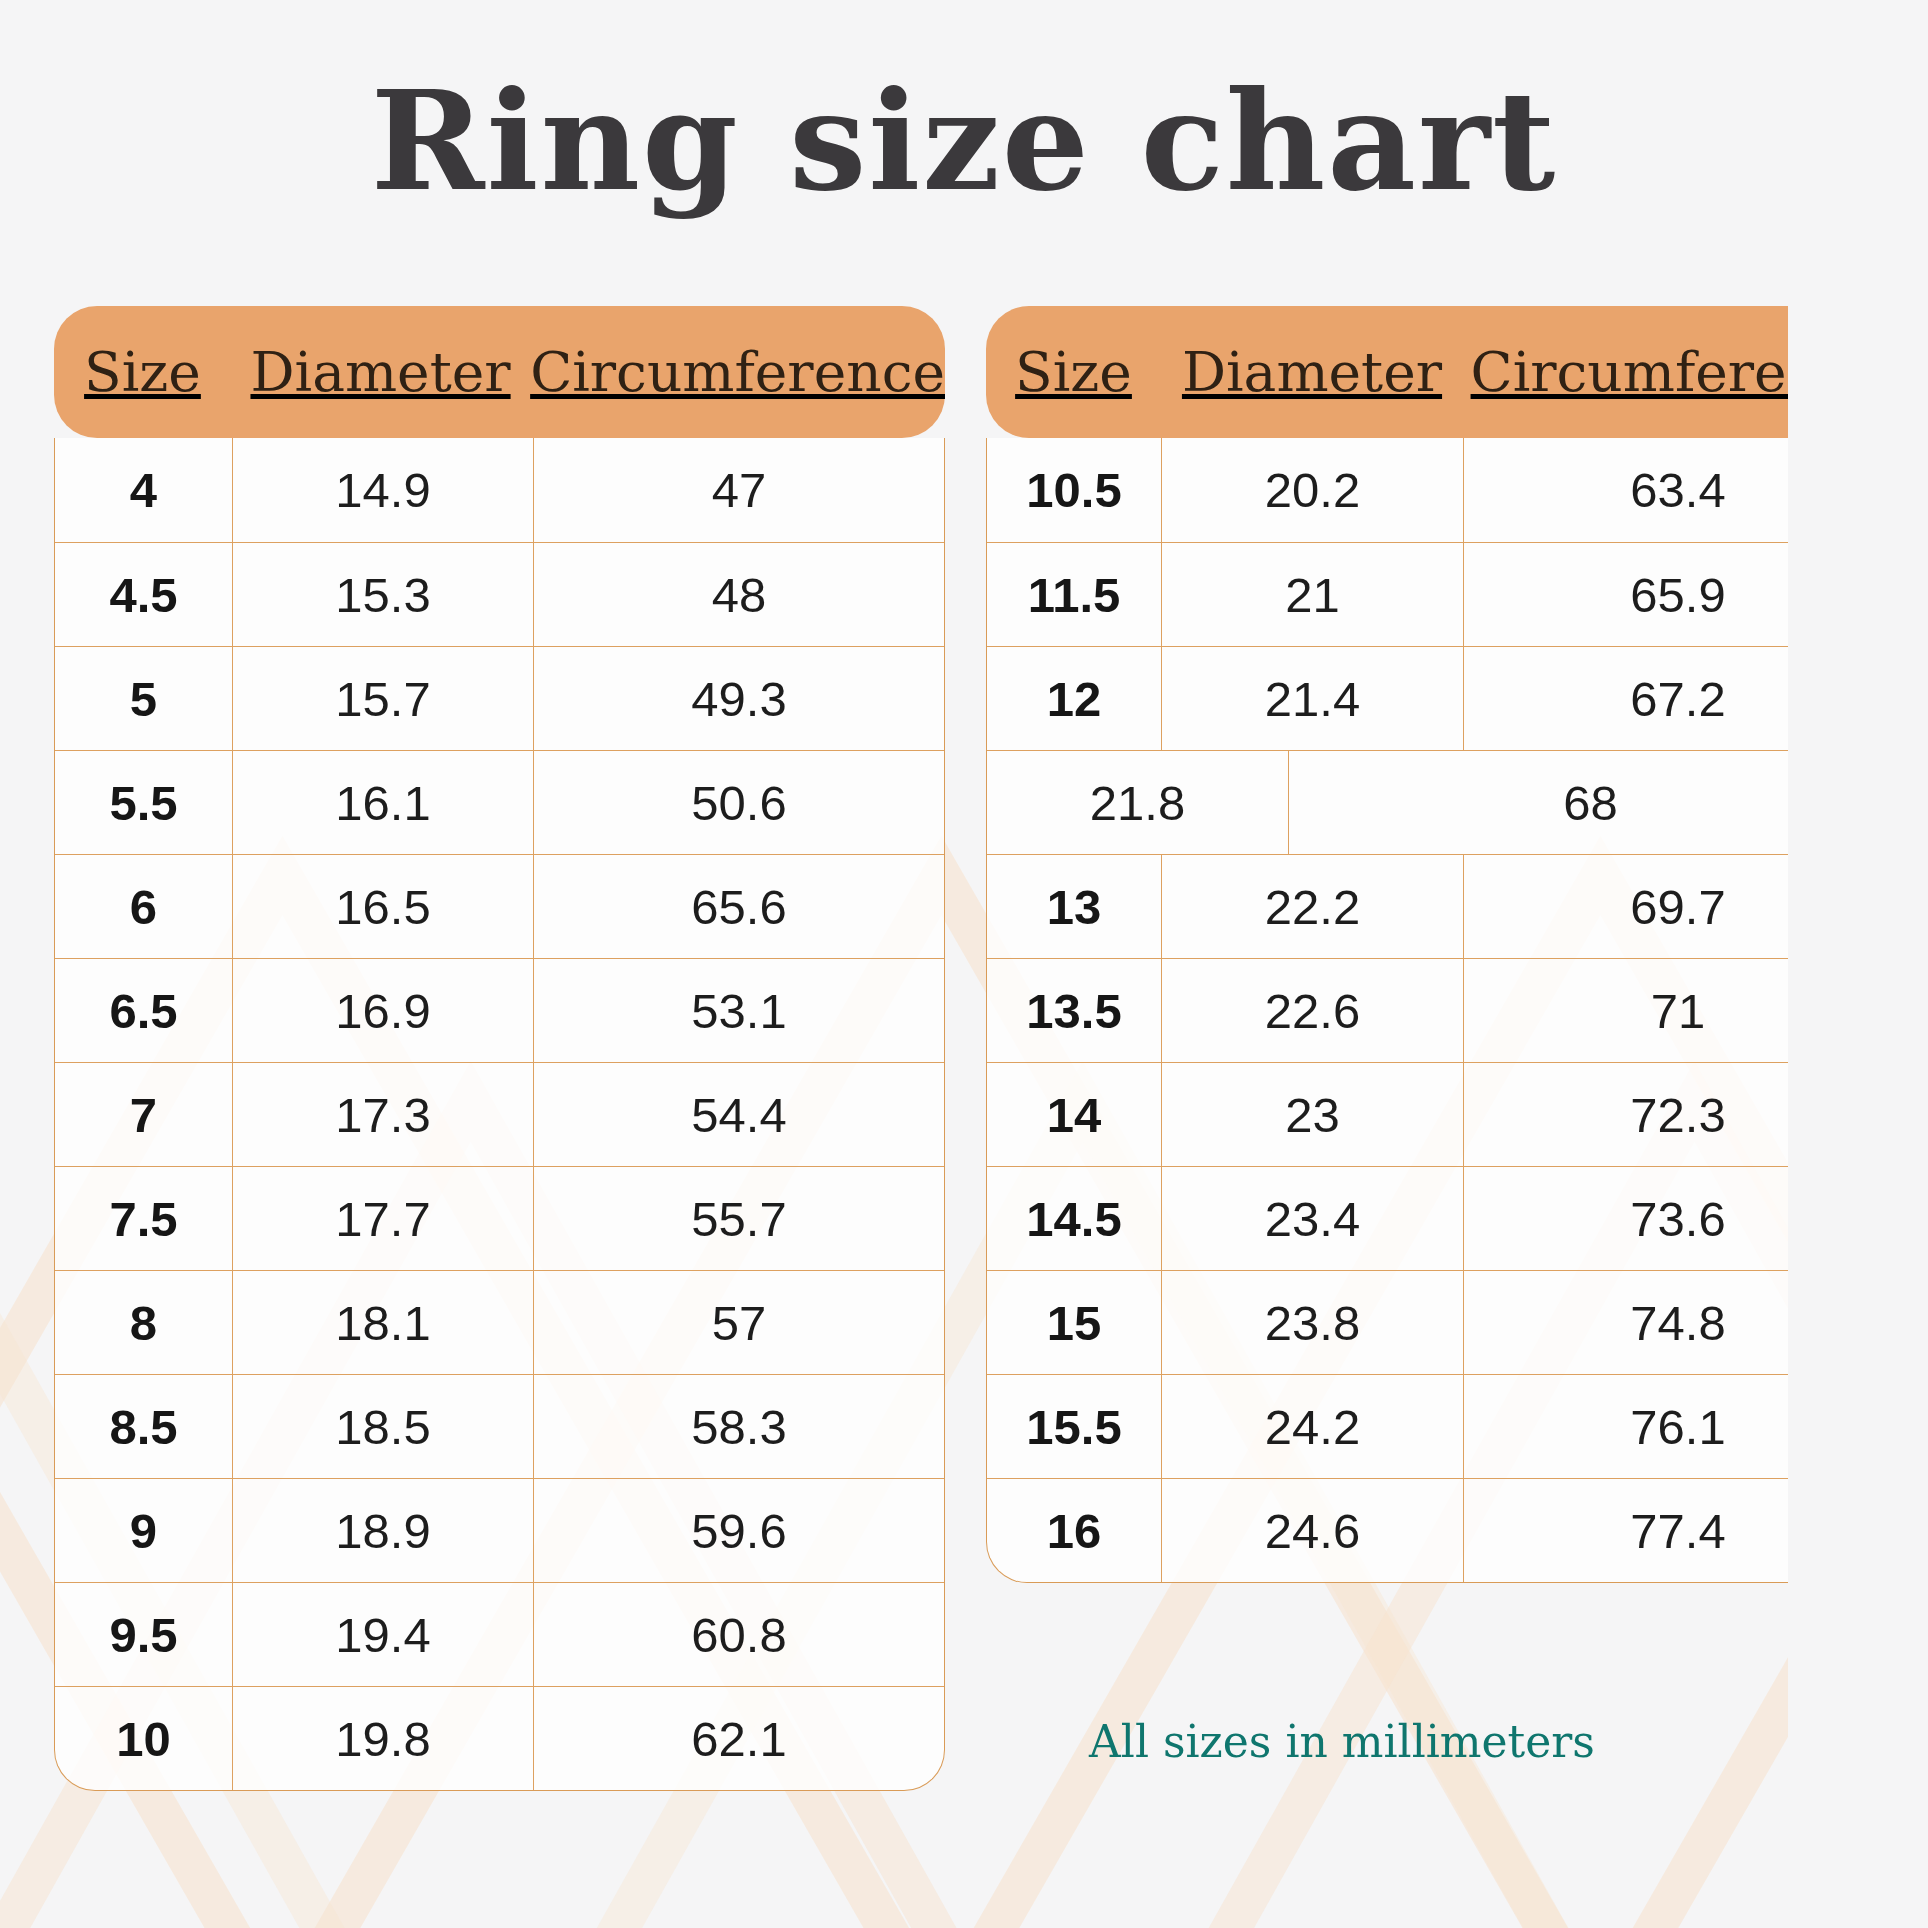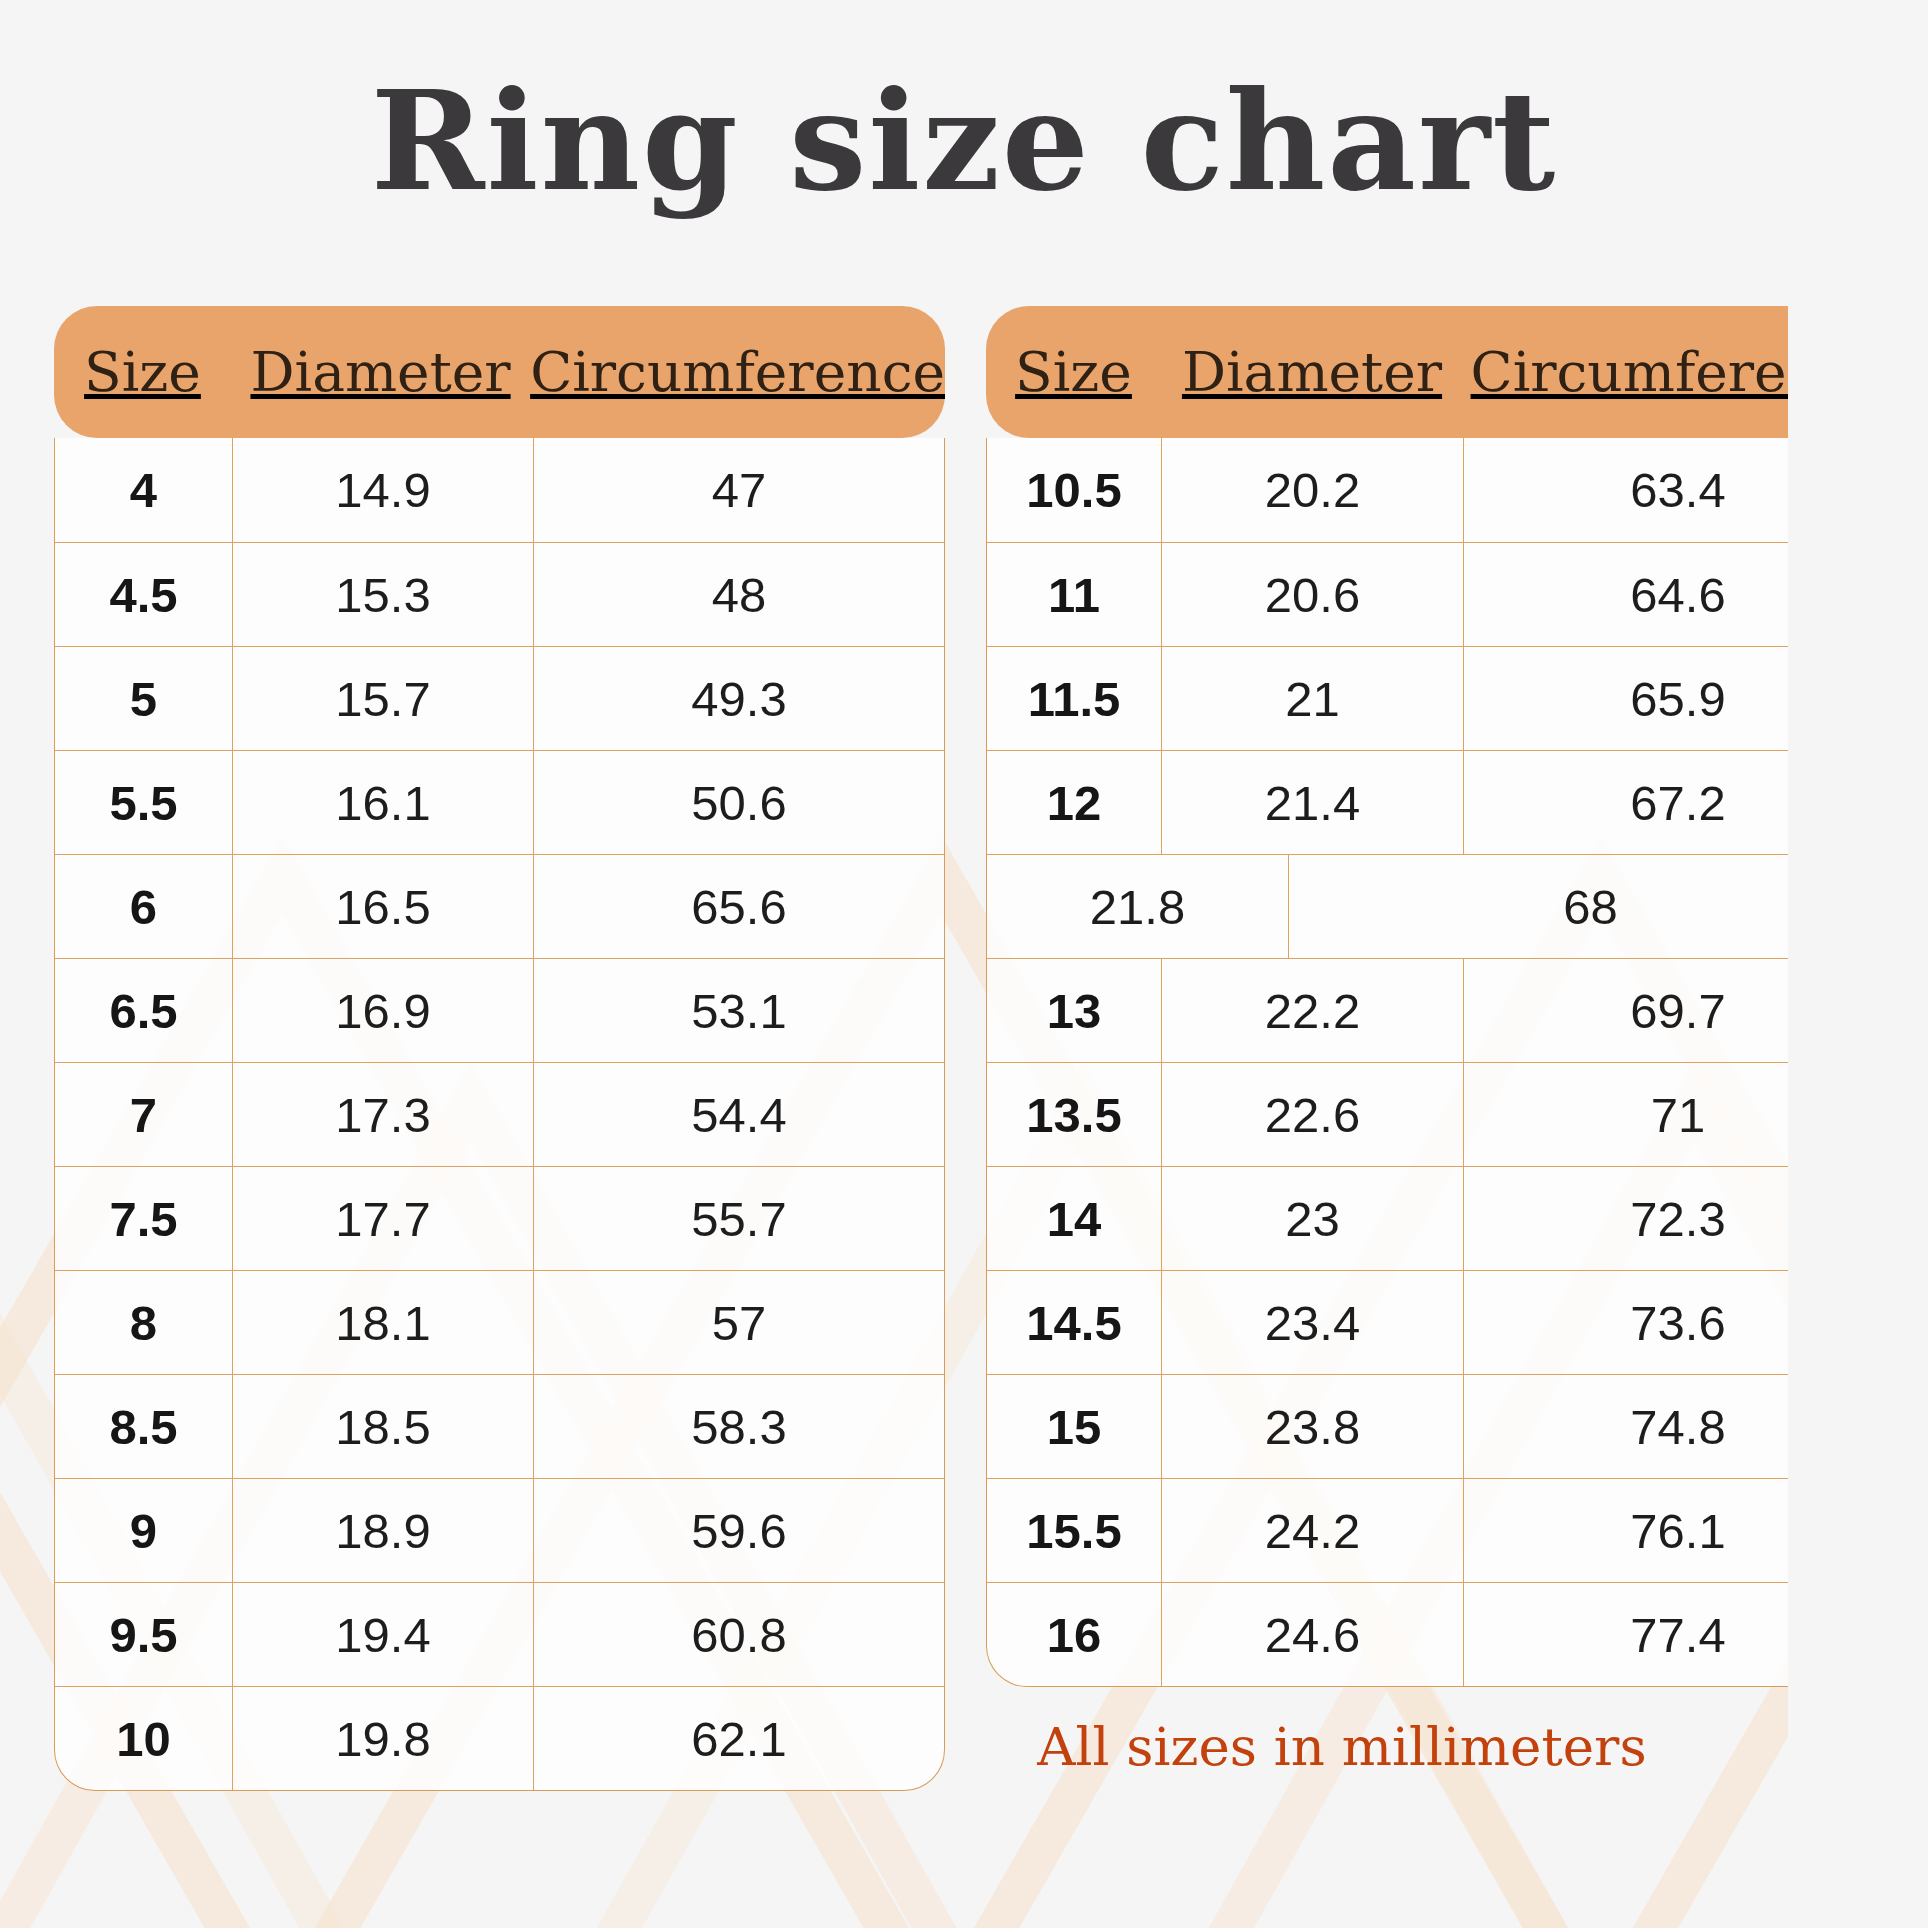--- a/index.html
+++ b/index.html
@@ -42,21 +42,21 @@
   }
   .t-cell:not(:last-child){border-right:1.9px solid #DDA160;}
   .t-cell.col-0{font-weight:700;color:#161616;}
   #table-left  .col-0{width:178px;} #table-left  .col-1{width:301px;}
   #table-right .col-0{width:175px;} #table-right .col-1{width:302px;}
   .col-2{flex:1;}
   .units-note{
     position:absolute;left:986px;top:1716px;width:712px;z-index:1;
     text-align:center;
     font-family:"DejaVu Serif","Liberation Serif",serif;
-    font-size:53px;color:#c2410c;
+    font-size:44px;color:#0f766e;
   }
 </style>
 </head>
 <body>
 
 <div id="canvas">
 
   <svg id="bg-pattern" width="1928" height="1928" viewBox="0 0 2048 2048" aria-hidden="true">
     <g fill="none" stroke="#F7E4D0" stroke-width="42" stroke-miterlimit="8">
       <polyline points="-400,2150 300,930 1000,2150 1700,930 2400,2150" opacity="0.62"></polyline>
@@ -149,25 +149,20 @@
         <div class="h-cell col-1">Diameter</div>
         <div class="h-cell col-2">Circumference</div>
       </div>
     <div class="t-body">
         <div class="t-row">
           <div class="t-cell col-0">10.5</div>
           <div class="t-cell col-1">20.2</div>
           <div class="t-cell col-2">63.4</div>
         </div>
         <div class="t-row">
-          <div class="t-cell col-0">11</div>
-          <div class="t-cell col-1">20.6</div>
-          <div class="t-cell col-2">64.6</div>
-        </div>
-        <div class="t-row">
           <div class="t-cell col-0">11.5</div>
           <div class="t-cell col-1">21</div>
           <div class="t-cell col-2">65.9</div>
         </div>
         <div class="t-row">
           <div class="t-cell col-0">12</div>
           <div class="t-cell col-1">21.4</div>
           <div class="t-cell col-2">67.2</div>
         </div>
         <div class="t-row">

